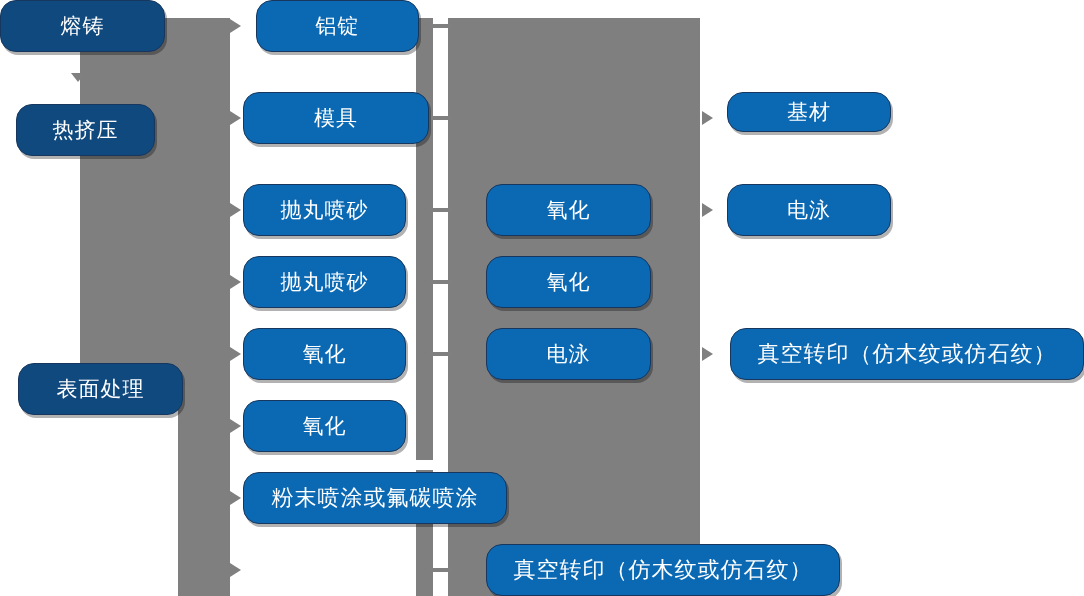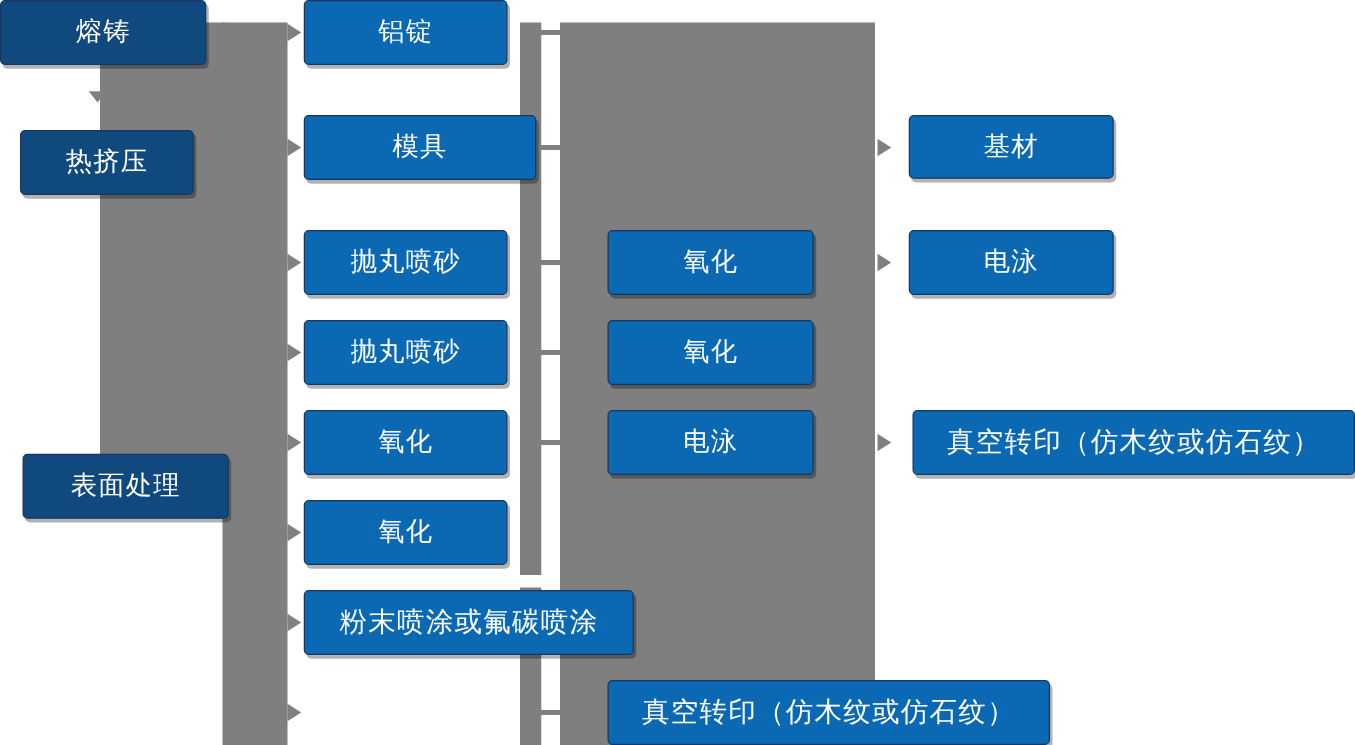--- a/index.html
+++ b/index.html
@@ -49,21 +49,21 @@
 
   
   .box {
     position: absolute;
     box-sizing: border-box;
     display: flex;
     align-items: center;
     justify-content: center;
     color: #ffffff;
     border: 1.5px solid #17375E;
-    border-radius: 4px;
+    border-radius: 16px;
     box-shadow: 2px 3px 0 rgba(0,0,0,0.30);
     font-size: 21px;
     line-height: 1.1;
     letter-spacing: 1px;
     white-space: nowrap;
     text-align: center;
     user-select: none;
   }
   .box.dark  { background: #10497E; }
   .box.light { background: #0B69B4; }
@@ -110,21 +110,21 @@
   <div class="box dark" style="left:0px; top:0px; width:165px; height:52px;">
     <span>熔铸</span>
   </div>
   <div class="box dark" style="left:0px; top:104px; width:139px; height:52px;margin-left:16px;">
     <span>热挤压</span>
   </div>
   <div class="box dark" style="left:0px; top:363px; width:165px; height:52px;margin-left:18px;">
     <span>表面处理</span>
   </div>
 
-  <div class="box light" style="left:243px; top:0px; width:163px; height:52px;">
+  <div class="box light" style="left:256px; top:0px; width:163px; height:52px;">
     <span>铝锭</span>
   </div>
   <div class="box light" style="left:243px; top:92px; width:186px; height:52px;">
     <span>模具</span>
   </div>
   <div class="box light" style="left:243px; top:184px; width:163px; height:52px;">
     <span>抛丸喷砂</span>
   </div>
   <div class="box light" style="left:243px; top:256px; width:163px; height:52px;">
     <span>抛丸喷砂</span>
@@ -145,21 +145,21 @@
   <div class="box light" style="left:486px; top:256px; width:165px; height:52px;">
     <span>氧化</span>
   </div>
   <div class="box light" style="left:486px; top:328px; width:165px; height:52px;">
     <span>电泳</span>
   </div>
   <div class="box light wide" style="left:486px; top:544px; width:354px; height:52px;">
     <span>真空转印（仿木纹或仿石纹）</span>
   </div>
 
-  <div class="box light" style="left:727px; top:92px; width:164px; height:51px;">
+  <div class="box light" style="left:727px; top:92px; width:164px; height:40px;">
     <span>基材</span>
   </div>
   <div class="box light" style="left:727px; top:184px; width:164px; height:52px;">
     <span>电泳</span>
   </div>
   <div class="box light wide" style="left:730px; top:328px; width:354px; height:52px;">
     <span>真空转印（仿木纹或仿石纹）</span>
   </div>
 
 </div>

